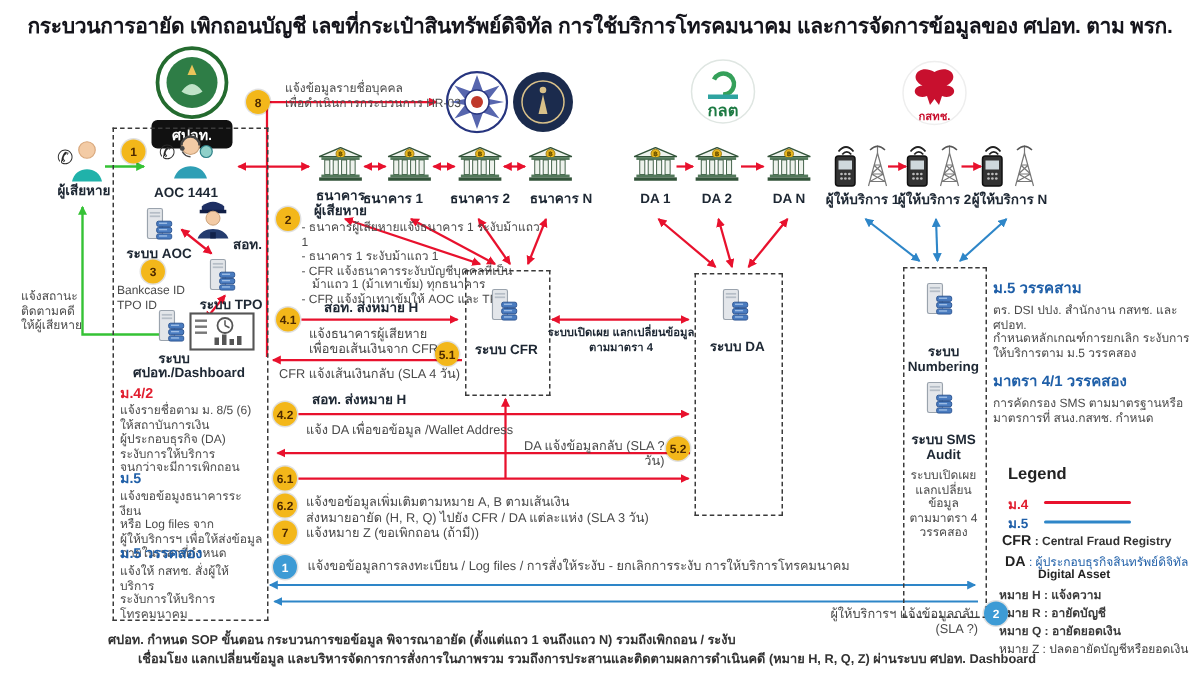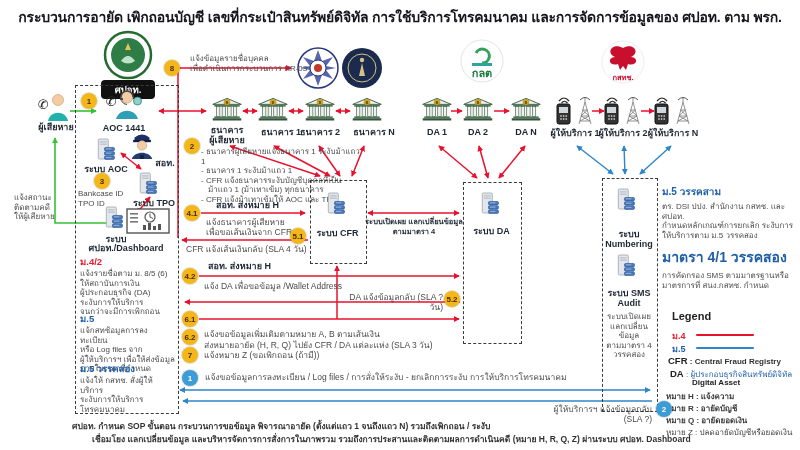--- a/index.html
+++ b/index.html
@@ -213,21 +213,21 @@
   <svg class="abs" style="left:212px;top:98px" width="30" height="24" viewBox="0 0 40 32">
       <use href="#sym-bank"></use>
     </svg>
   <div class="abs lbl" style="left:197px;top:125px;width:60px">
     <div>ธนาคาร</div>
       <div>ผู้เสียหาย</div>
   </div>
   <svg class="abs" style="left:258px;top:98px" width="30" height="24" viewBox="0 0 40 32">
       <use href="#sym-bank"></use>
     </svg>
-  <div class="abs lbl" style="left:256px;top:127px;width:50px">ธนาคาร 1</div>
+  <div class="abs lbl" style="left:237px;top:127px;width:50px">ธนาคาร 1</div>
   <svg class="abs" style="left:305px;top:98px" width="30" height="24" viewBox="0 0 40 32">
       <use href="#sym-bank"></use>
     </svg>
   <div class="abs lbl" style="left:295px;top:127px;width:50px">ธนาคาร 2</div>
   <svg class="abs" style="left:352px;top:98px" width="30" height="24" viewBox="0 0 40 32">
       <use href="#sym-bank"></use>
     </svg>
   <div class="abs lbl" style="left:349px;top:127px;width:50px">ธนาคาร N</div>
 
   <svg class="abs" style="left:422px;top:98px" width="30" height="24" viewBox="0 0 40 32">
@@ -296,21 +296,21 @@
   <div class="abs sec" style="left:80px;top:254px;width:95px">
     <div class="hd-red">ม.4/2</div>
     <div class="t8">แจ้งรายชื่อตาม ม. 8/5 (6)</div>
     <div class="t8">ให้สถาบันการเงิน</div>
     <div class="t8">ผู้ประกอบธุรกิจ (DA)</div>
     <div class="t8">ระงับการให้บริการ</div>
     <div class="t8">จนกว่าจะมีการเพิกถอน</div>
   </div>
   <div class="abs sec" style="left:80px;top:311px;width:95px">
     <div class="hd-blue">ม.5</div>
-    <div class="t8">แจ้กสทช้อมูลการลงทะเบียน</div>
+    <div class="t8">แจ้งขอข้อมูงธนาคารระงียน</div>
     <div class="t8">หรือ Log files จาก</div>
     <div class="t8">ผู้ให้บริการฯ เพื่อให้ส่งข้อมูล</div>
     <div class="t8">ภายในเวลาที่กำหนด</div>
   </div>
   <div class="abs sec" style="left:80px;top:361px;width:95px">
     <div class="hd-blue">ม.5 วรรคสอง</div>
     <div class="t8">แจ้งให้ กสทช. สั่งผู้ให้บริการ</div>
     <div class="t8">ระงับการให้บริการ</div>
     <div class="t8">โทรคมนาคม</div>
   </div>
@@ -377,21 +377,21 @@
     <div class="t8">วรรคสอง</div>
   </div>
 
   <div class="abs sec" style="left:662px;top:184px;width:136px">
     <div class="hd-blue" style="font-size:10px">ม.5 วรรคสาม</div>
     <div class="t8" style="margin-top:3px">ตร. DSI ปปง. สำนักงาน กสทช. และ ศปอท.</div>
     <div class="t8">กำหนดหลักเกณฑ์การยกเลิก ระงับการ</div>
     <div class="t8">ให้บริการตาม ม.5 วรรคสอง</div>
   </div>
   <div class="abs sec" style="left:662px;top:246px;width:136px">
-    <div class="hd-blue" style="font-size:14px">มาตรา 4/1 วรรคสอง</div>
+    <div class="hd-blue" style="font-size:10px">มาตรา 4/1 วรรคสอง</div>
     <div class="t8" style="margin-top:3px">การคัดกรอง SMS ตามมาตรฐานหรือ</div>
     <div class="t8">มาตรการที่ สนง.กสทช. กำหนด</div>
   </div>
 
   <div class="abs" style="left:672px;top:310px;font-size:11px;font-weight:bold;color:#222">Legend</div>
   <div class="abs" style="left:672px;top:329px;font-size:9px;font-weight:bold;color:#e11d2e">ม.4</div>
   <div class="abs legline" style="left:696px;top:334px;width:58px;background:#e8112d"></div>
   <div class="abs" style="left:672px;top:342px;font-size:9px;font-weight:bold;color:#1f5fa8">ม.5</div>
   <div class="abs legline" style="left:696px;top:347px;width:58px;background:#2e86c8"></div>
   <div class="abs" style="left:668px;top:355px;width:132px;font-size:8px;color:#333">

